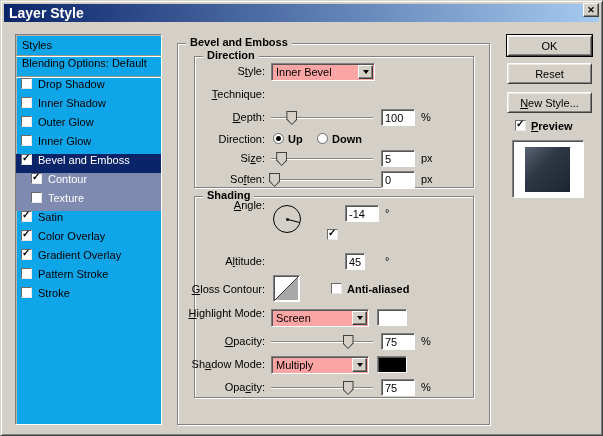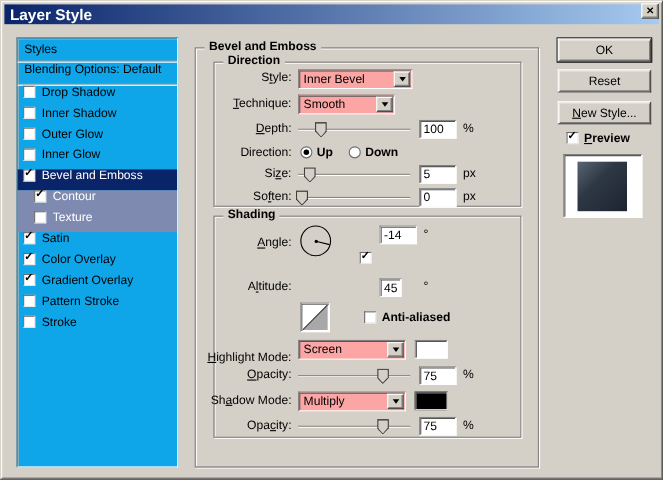--- a/index.html
+++ b/index.html
@@ -225,26 +225,20 @@
 
       <span class="s-label ra" style="right:208px; top:6px;">S<u>t</u>yle:</span>
       <div class="dropdown" style="left:76px; top:6px; width:104px;">
         <span class="dd-text">Inner Bevel</span>
         <span class="dd-btn">
             <span class="dd-arrow"></span>
           </span>
       </div>
 
       <span class="s-label ra" style="right:208px; top:29px;margin-left:12px;"><u>T</u>echnique:</span>
-      <div class="dropdown" style="left:76px; top:29px; width:88px;">
-        <span class="dd-text">Smooth</span>
-        <span class="dd-btn">
-            <span class="dd-arrow"></span>
-          </span>
-      </div>
 
       <span class="s-label ra" style="right:208px; top:52px;"><u>D</u>epth:</span>
       <div class="slider" style="left:76px; top:52px; width:102px;">
         <div class="track"></div>
         <div class="thumb" style="left:20%;">
             <div class="t-outer">
               <div class="t-inner"></div>
             </div>
           </div>
       </div>
@@ -278,49 +272,50 @@
             </div>
           </div>
       </div>
       <input class="field" style="left: 186px; top: 114px; width: 34px;" value="0">
       <span class="unit" style="left:226px; top:114px;">px</span>
     </div>
 
     <div class="groupbox" style="left:16px; top:152px; width:280px; height:202px;">
       <span class="gb-label">Shading</span>
 
-      <span class="s-label ra" style="right:208px; top:16px;"><u>A</u>ngle:</span>
+      <span class="s-label ra" style="right:208px; top:0;"><u>A</u>ngle:</span>
       <div class="dial" style="left:78px; top:8px;">
         <div class="dial-line"></div>
         <div class="dial-dot"></div>
       </div>
       <input class="field" style="left: 150px; top: 8px; width: 34px;" value="-14">
       <span class="unit" style="left:190px; top:8px;">°</span>
 
       <span class="checkbox abs" style="left:132px; top:32px;">
           <span class="check">✓</span>
         </span>
 
       <span class="s-label ra" style="right:208px; top:56px;">A<u>l</u>titude:</span>
       <input class="field" style="left: 150px; top: 56px; width: 20px;" value="45">
       <span class="unit" style="left:190px; top:56px;">°</span>
 
+      <span class="s-label ra" style="right:208px; top:84px;"><u>G</u>loss Contour:</span>
       <div class="contour" style="left:78px; top:78px;">
         <svg viewBox="0 0 24 24">
           <rect width="24" height="24" fill="#ffffff"></rect>
           <path d="M0 24 L24 0 L24 24 Z" fill="#a8a8a8"></path>
           <path d="M0 24 L24 0" stroke="#303030" stroke-width="1" fill="none"></path>
         </svg>
       </div>
       <span class="checkbox abs" style="left:136px; top:86px;">
           <span class="check"></span>
         </span>
       <span class="lbl" style="left:152px; top:86px;">Anti-aliased</span>
 
-      <span class="s-label ra" style="right:208px; top:120px;text-align:center;"><u>H</u>ighlight Mode:</span>
+      <span class="s-label ra" style="right:208px; top:108px;text-align:center;"><u>H</u>ighlight Mode:</span>
       <div class="dropdown" style="left:76px; top:112px; width:98px;">
         <span class="dd-text">Screen</span>
         <span class="dd-btn">
             <span class="dd-arrow"></span>
           </span>
       </div>
       <span class="swatch hl" style="left:182px; top:112px;"></span>
 
       <span class="s-label ra" style="right:208px; top:136px;"><u>O</u>pacity:</span>
       <div class="slider" style="left:76px; top:136px; width:102px;">

